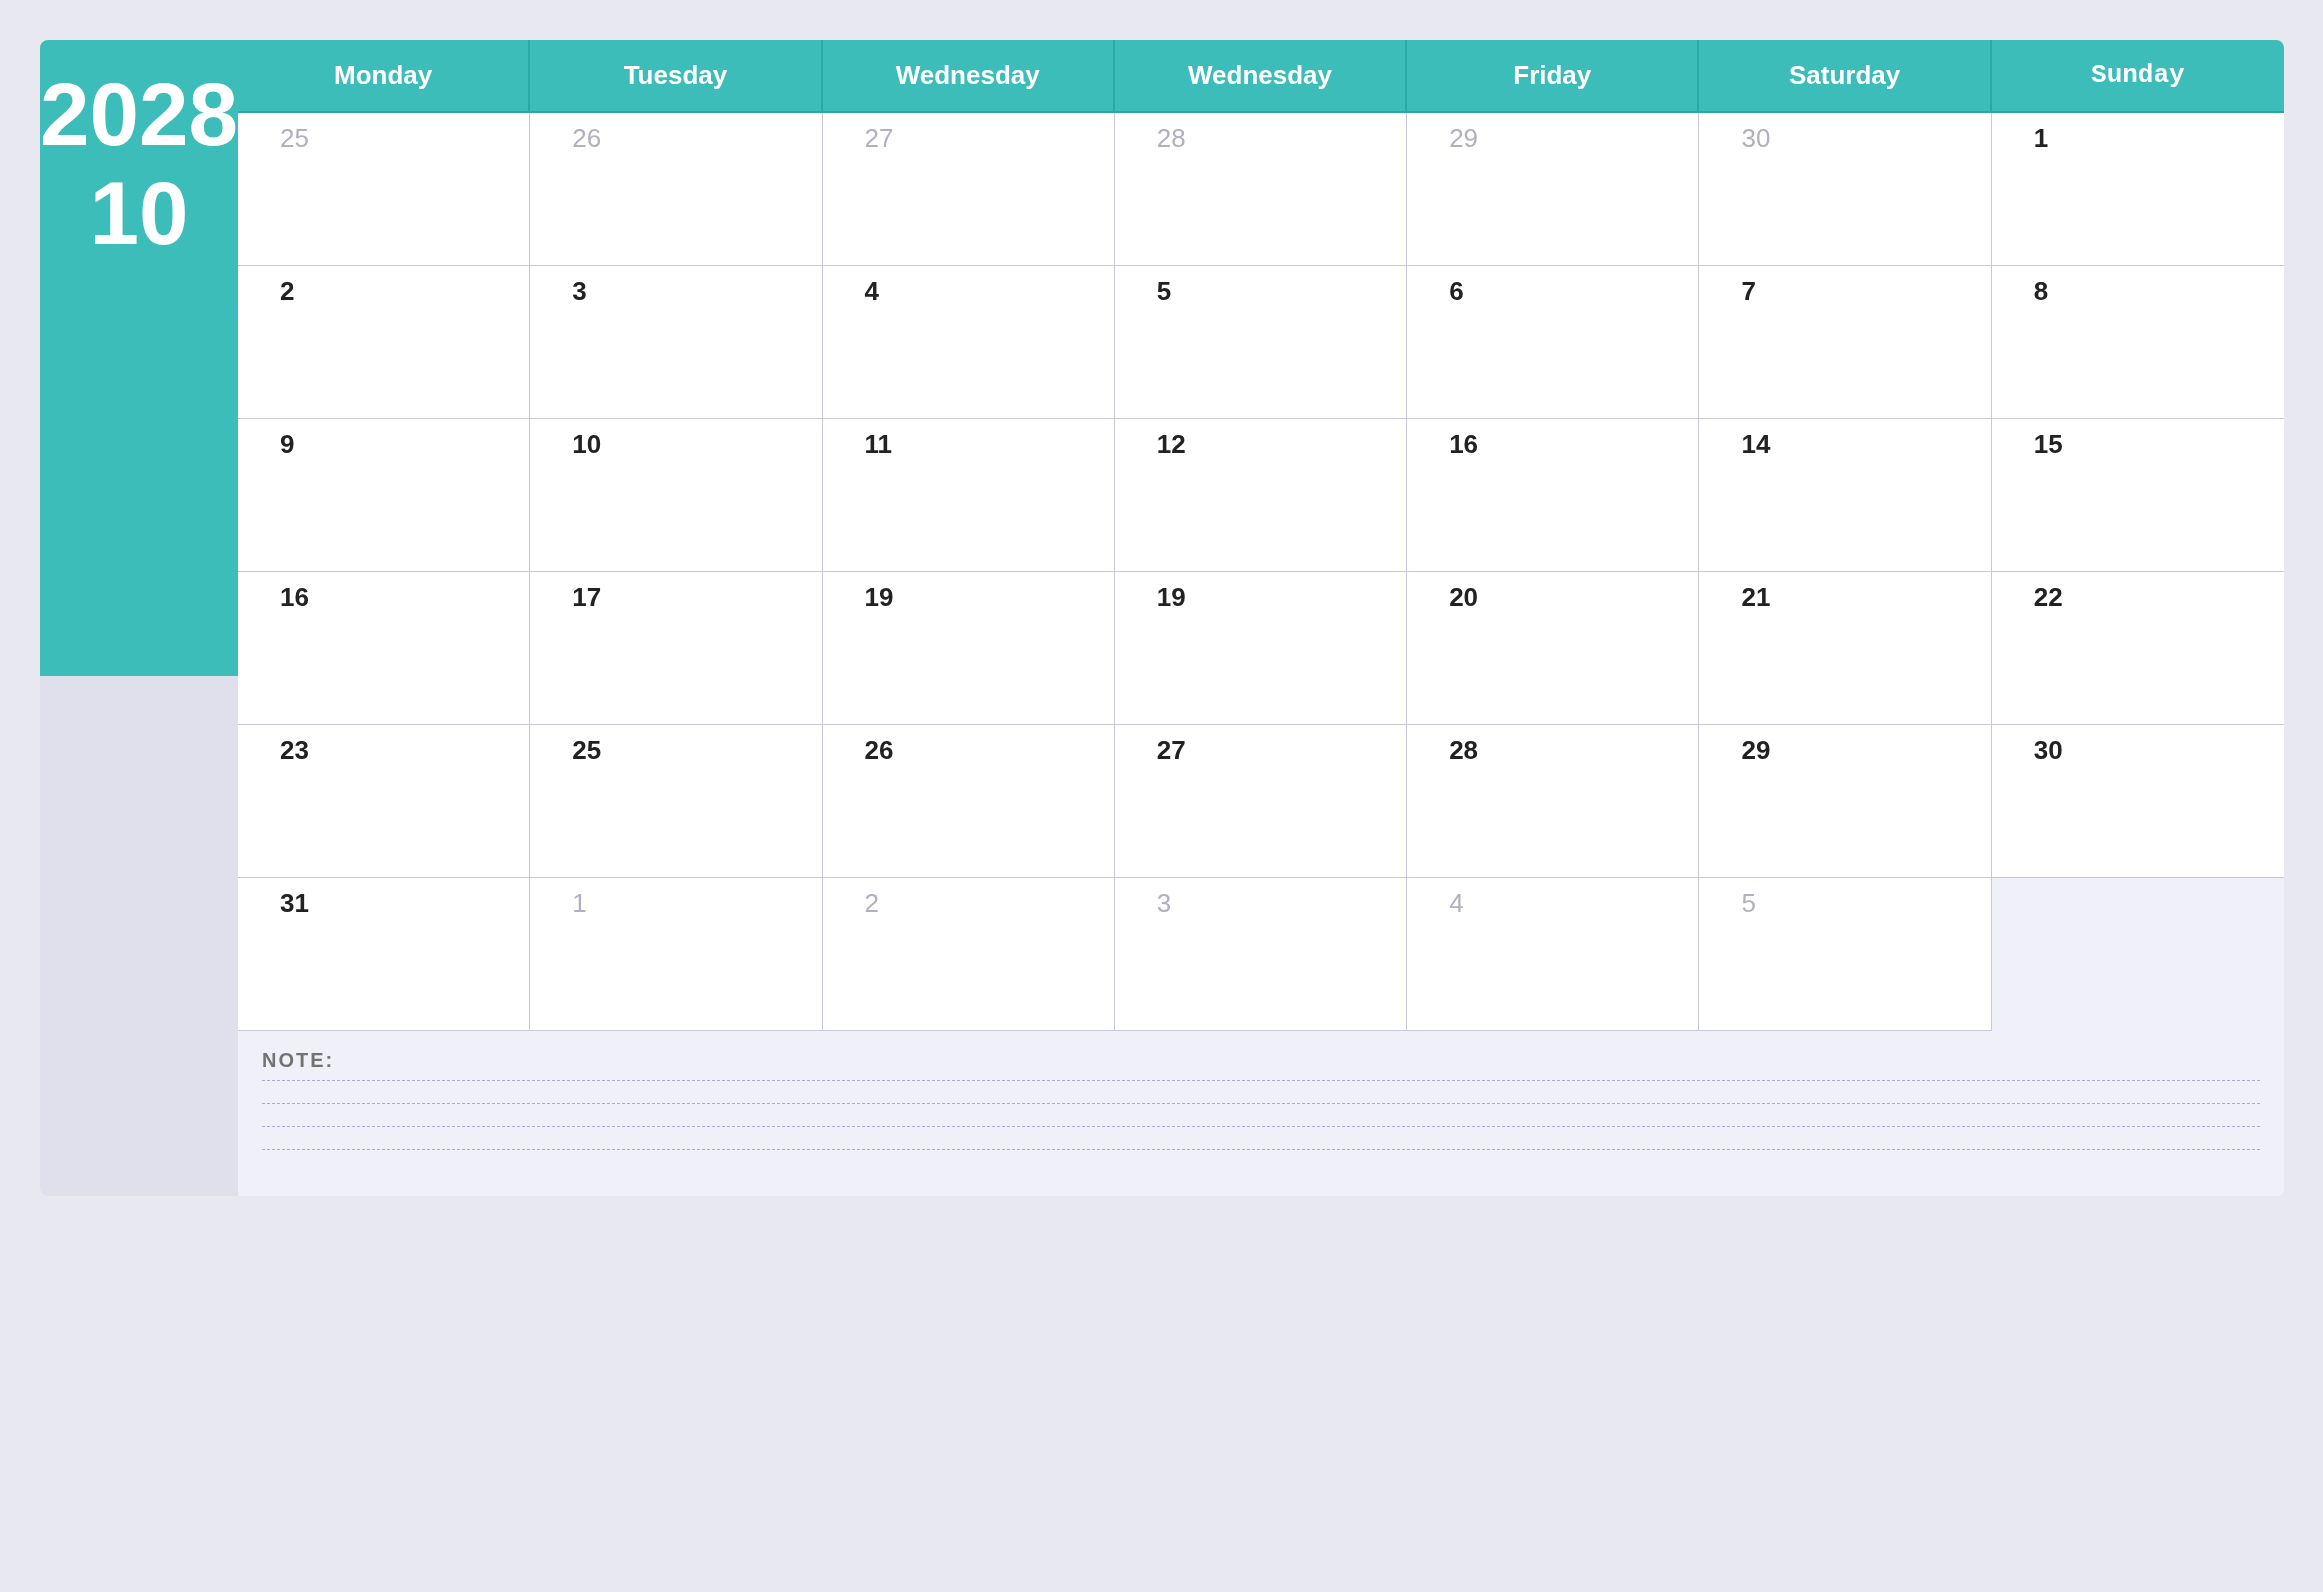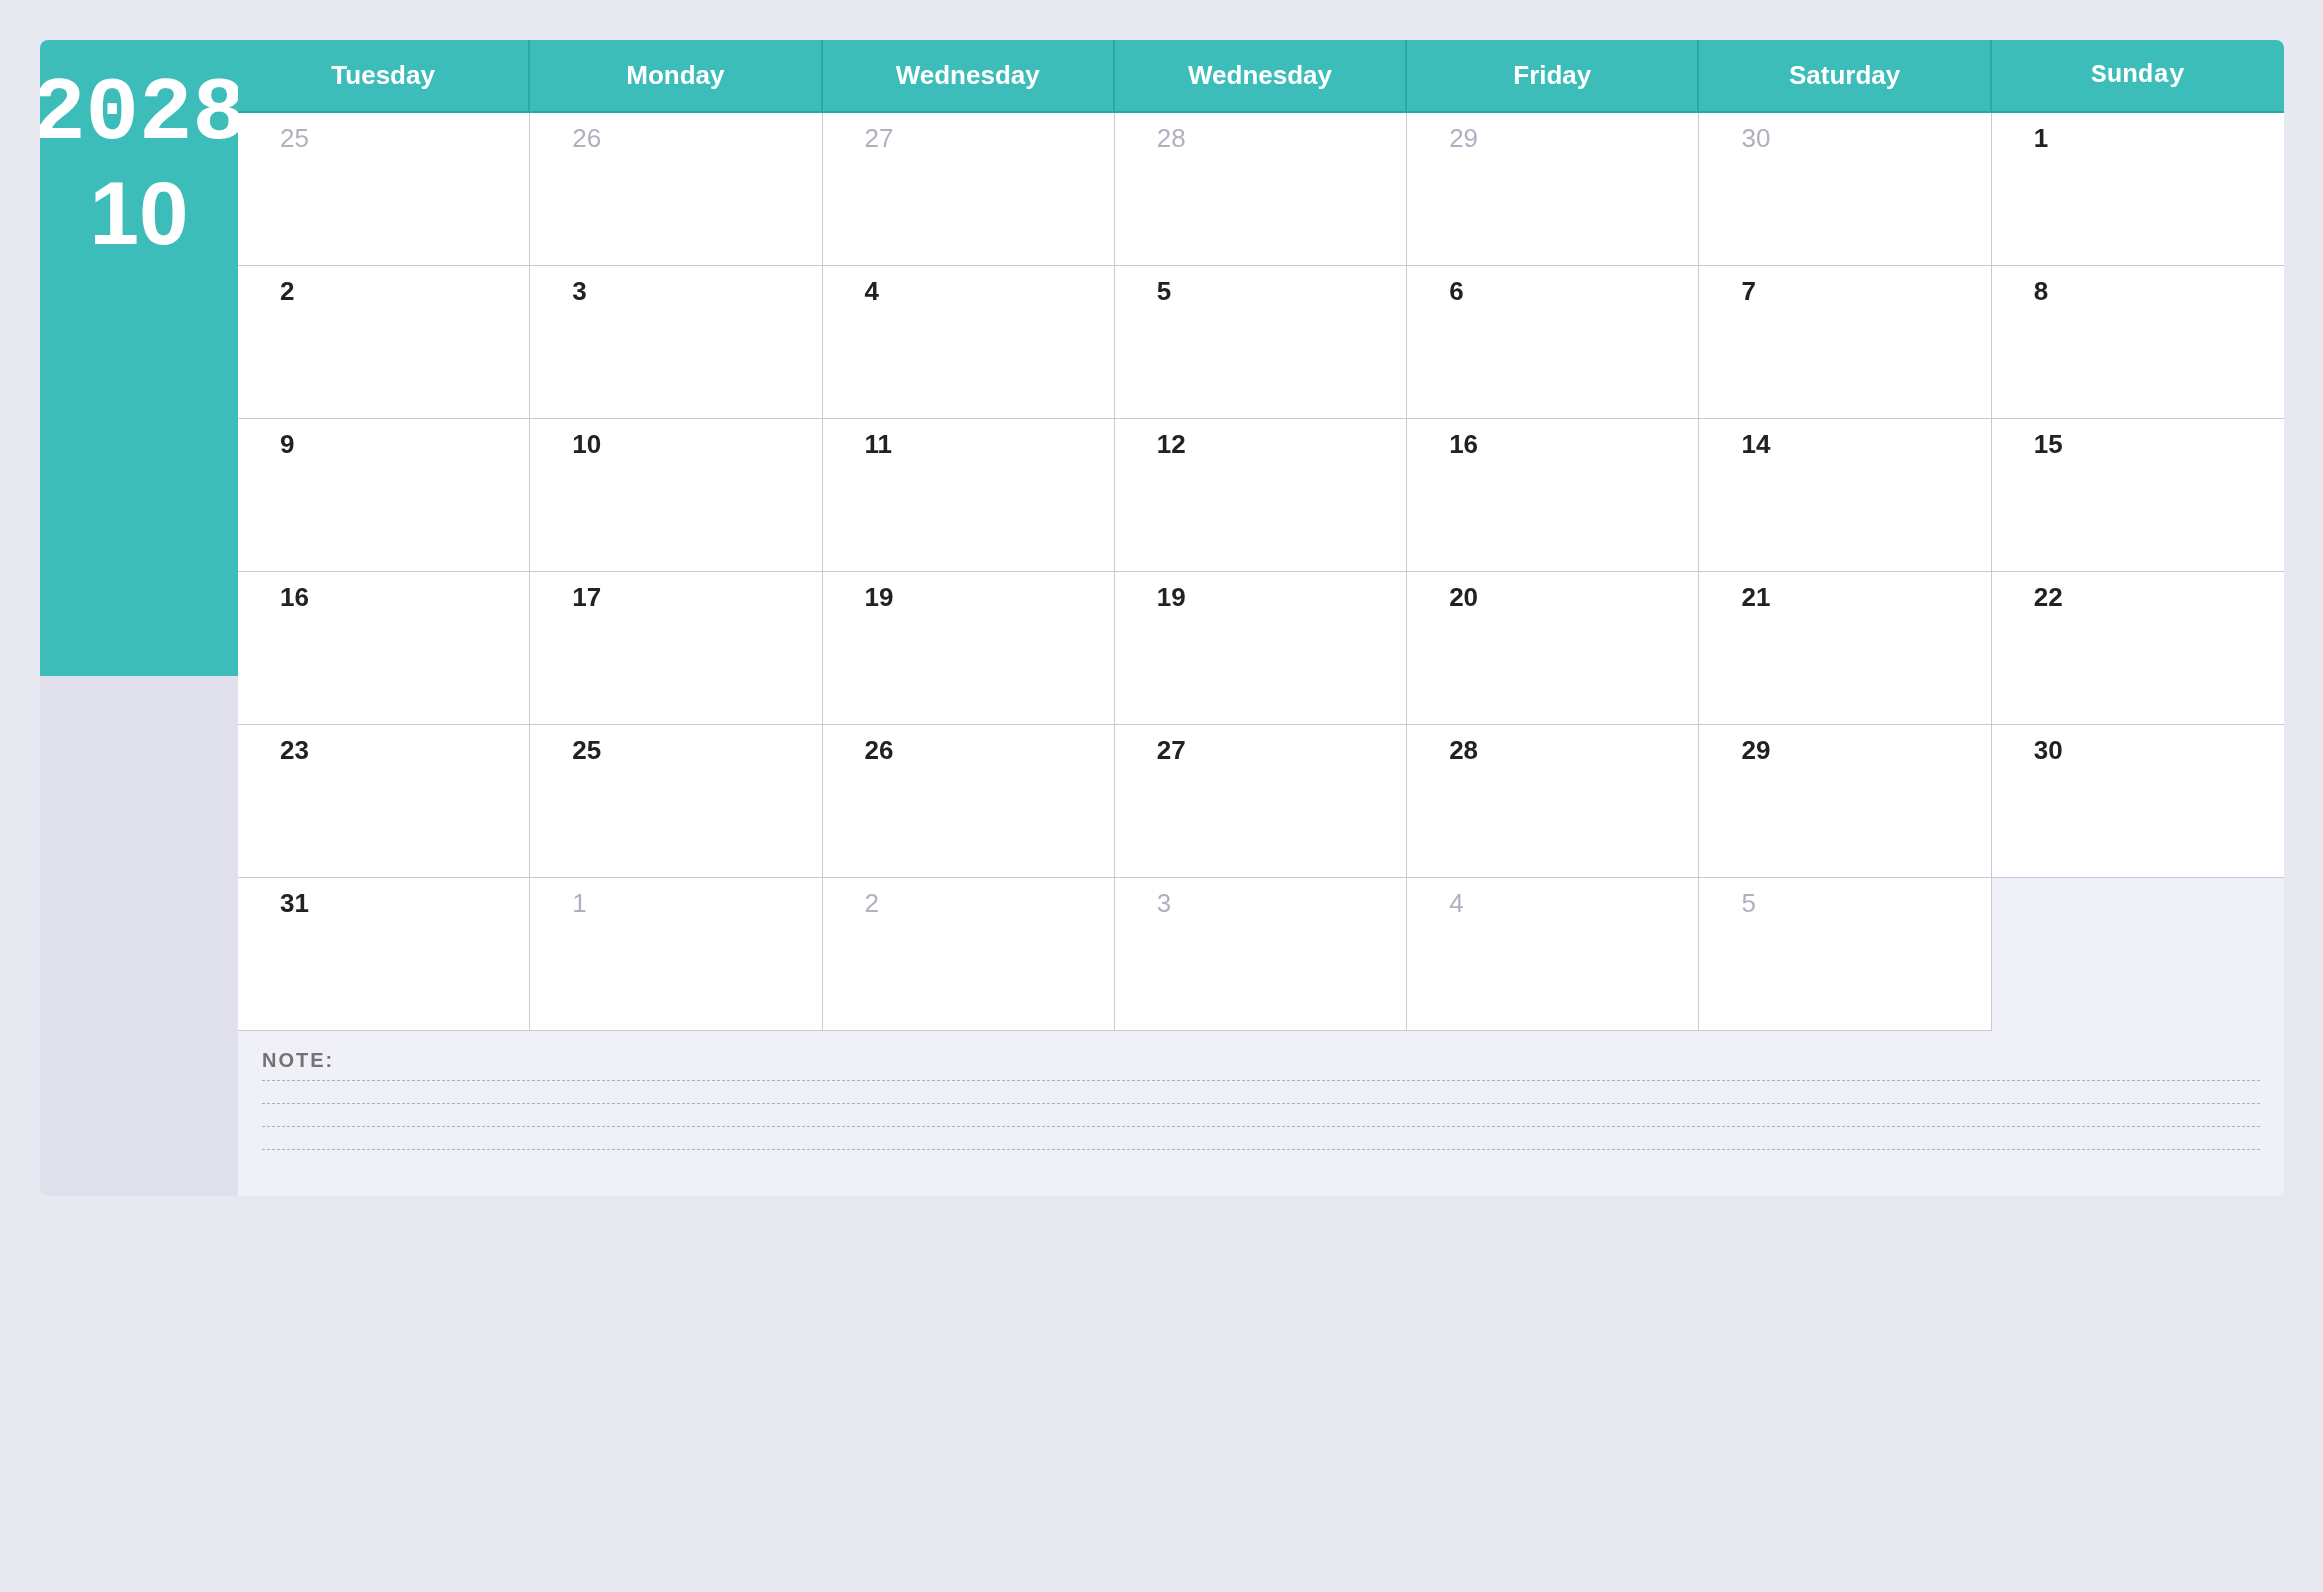--- a/index.html
+++ b/index.html
@@ -38,21 +38,20 @@
       padding-top: 30px;
       flex-shrink: 0;
     }
 
     .sidebar-year {
       color: white;
       font-size: 89px;
       font-weight: 900;
       line-height: 1;
       margin-bottom: 10px;
-      font-family: Liberation Mono, monospace;
     }
 
     .sidebar-month-num {
       color: white;
       font-size: 89px;
       font-weight: 900;
       line-height: 1;
       margin-bottom: 10px;
     }
 
@@ -150,22 +149,22 @@
 
 <div class="calendar-container">
   <div class="sidebar">
     <div class="sidebar-year">2028</div>
     <div class="sidebar-month-num">10</div>
     <div class="sidebar-month-name">October</div>
   </div>
 
   <div class="calendar-main">
     <div class="calendar-header">
-    <div class="header-cell">Tuesday</div>
-        <div class="header-cell">Monday</div>
+    <div class="header-cell">Monday</div>
+        <div class="header-cell">Tuesday</div>
         <div class="header-cell">Wednesday</div>
         <div class="header-cell">Wednesday</div>
         <div class="header-cell">Friday</div>
         <div class="header-cell">Saturday</div>
         <div class="header-cell">Sunday</div>
       </div>
 
     <div class="calendar-grid">
     <div class="day-cell">
           <div class="day-number other-month">25</div>

